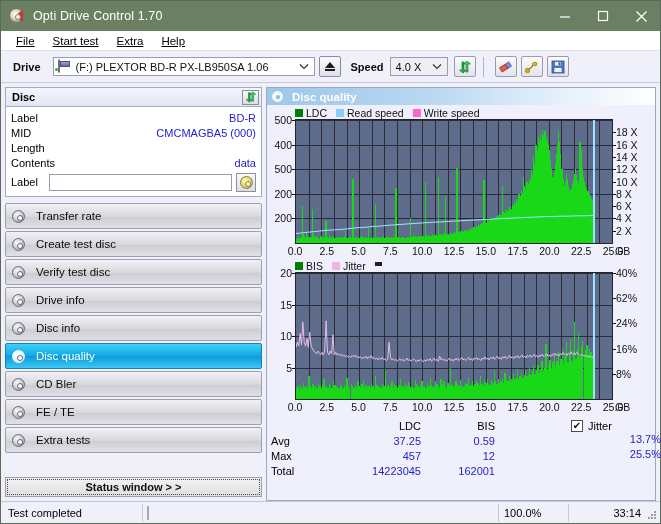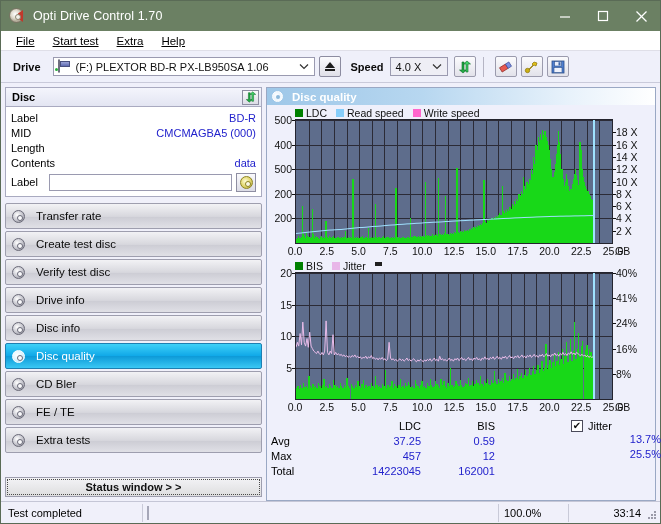--- a/index.html
+++ b/index.html
@@ -1140,21 +1140,21 @@
               <div class="bar" style="left: 295.677px; width: 1.36257px; height: 42.84px; background: rgb(24, 216, 24);"></div>
               <svg class="line-svg" viewBox="0 0 316 126" preserveAspectRatio="none">
                 <polyline points="0.0,74.3 1.4,69.3 2.7,73.1 4.1,60.5 5.5,71.8 6.8,49.1 8.2,69.3 9.6,73.1 11.0,65.5 12.3,74.3 13.7,59.2 15.1,73.1 16.4,75.6 17.8,78.1 19.2,79.4 20.5,80.6 21.9,78.1 23.3,80.6 24.6,81.9 26.0,79.4 27.4,81.9 28.7,78.1 30.1,47.9 31.5,79.4 32.9,81.9 34.2,78.1 35.6,80.6 37.0,61.7 38.3,81.9 39.7,79.4 41.1,81.9 42.4,80.6 43.8,82.5 45.2,81.3 46.5,83.2 47.9,81.9 49.3,83.8 50.6,82.5 52.0,84.4 53.4,83.2 54.8,84.4 56.1,82.5 57.5,83.8 58.9,81.9 60.2,84.4 61.6,83.2 63.0,85.0 64.3,83.8 65.7,85.7 67.1,84.4 68.4,85.0 69.8,83.2 71.2,85.7 72.5,83.8 73.9,85.0 75.3,82.5 76.7,85.7 78.0,84.4 79.4,86.3 80.8,85.0 82.1,86.9 83.5,85.0 84.9,86.3 86.2,84.4 87.6,86.9 89.0,85.7 90.3,87.6 91.7,86.3 93.1,69.3 94.5,85.0 95.8,86.9 97.2,85.7 98.6,87.6 99.9,86.3 101.3,88.2 102.7,86.9 104.0,85.7 105.4,87.6 106.8,86.3 108.1,88.2 109.5,86.9 110.9,85.0 112.2,87.6 113.6,86.3 115.0,88.2 116.4,86.9 117.7,85.7 119.1,87.6 120.5,88.8 121.8,86.9 123.2,88.2 124.6,86.3 125.9,87.6 127.3,88.8 128.7,86.9 130.0,88.2 131.4,86.3 132.8,87.6 134.1,85.7 135.5,88.2 136.9,86.9 138.3,85.0 139.6,87.6 141.0,86.3 142.4,88.2 143.7,83.2 145.1,86.9 146.5,85.7 147.8,87.6 149.2,86.3 150.6,88.2 151.9,86.9 153.3,85.0 154.7,87.6 156.0,86.3 157.4,88.2 158.8,85.7 160.2,86.9 161.5,85.0 162.9,87.6 164.3,86.3 165.6,84.4 167.0,86.9 168.4,85.7 169.7,87.6 171.1,86.3 172.5,84.4 173.8,86.9 175.2,85.7 176.6,87.6 178.0,85.0 179.3,86.3 180.7,84.4 182.1,86.9 183.4,85.7 184.8,87.6 186.2,85.0 187.5,86.3 188.9,83.8 190.3,86.3 191.6,85.0 193.0,86.9 194.4,84.4 195.7,85.7 197.1,83.8 198.5,86.3 199.9,85.0 201.2,83.2 202.6,85.7 204.0,84.4 205.3,86.3 206.7,83.8 208.1,85.0 209.4,83.2 210.8,85.7 212.2,84.4 213.5,82.5 214.9,85.0 216.3,83.8 217.6,85.7 219.0,83.2 220.4,84.4 221.8,82.5 223.1,85.0 224.5,83.8 225.9,81.9 227.2,84.4 228.6,83.2 230.0,85.0 231.3,82.5 232.7,83.8 234.1,81.9 235.4,84.4 236.8,83.2 238.2,81.3 239.5,83.8 240.9,82.5 242.3,84.4 243.7,81.9 245.0,83.2 246.4,81.3 247.8,83.8 249.1,82.5 250.5,80.6 251.9,83.2 253.2,81.9 254.6,83.8 256.0,81.3 257.3,82.5 258.7,80.0 260.1,82.5 261.4,81.3 262.8,83.2 264.2,80.6 265.6,81.9 266.9,79.4 268.3,81.9 269.7,80.6 271.0,82.5 272.4,80.0 273.8,81.3 275.1,78.8 276.5,81.3 277.9,80.0 279.2,81.9 280.6,79.4 282.0,80.6 283.4,81.9 284.7,82.5 286.1,81.3 287.5,83.2 288.8,81.9 290.2,83.8 291.6,82.5 292.9,84.4 294.3,83.2 295.7,84.4 297.0,83.8" fill="none" stroke="#e9bce9" stroke-width="1" vector-effect="non-scaling-stroke"></polyline>
               </svg>
               <div class="cursor-line" style="left: 297.04px; background: rgb(159, 226, 255);"></div>
             </div>
           <div class="axis-right" id="bis-axis-right">
               <span class="tk" style="top: 101.8px;">8%</span>
               <span class="tk" style="top: 76.6px;">16%</span>
               <span class="tk" style="top: 51.4px;">24%</span>
-              <span class="tk" style="top: 26.2px;">41%</span>
+              <span class="tk" style="top: 26.2px;">62%</span>
               <span class="tk" style="top: 1px;">40%</span>
             </div>
         </div>
         <div class="xaxis">
           <div class="sp-l"></div>
           <div class="track" id="bis-xticks">
               <span class="xt" style="left: 0px;">0.0</span>
               <span class="xt" style="left: 31.8px;">2.5</span>
               <span class="xt" style="left: 63.6px;">5.0</span>
               <span class="xt" style="left: 95.4px;">7.5</span>

